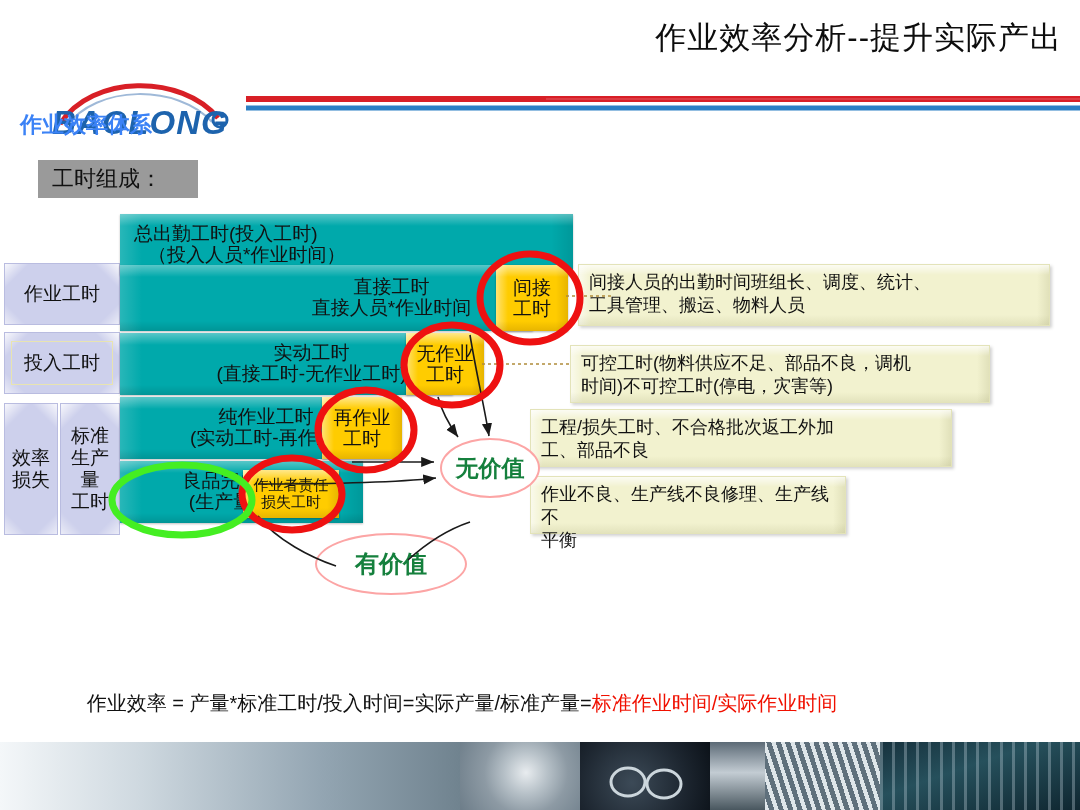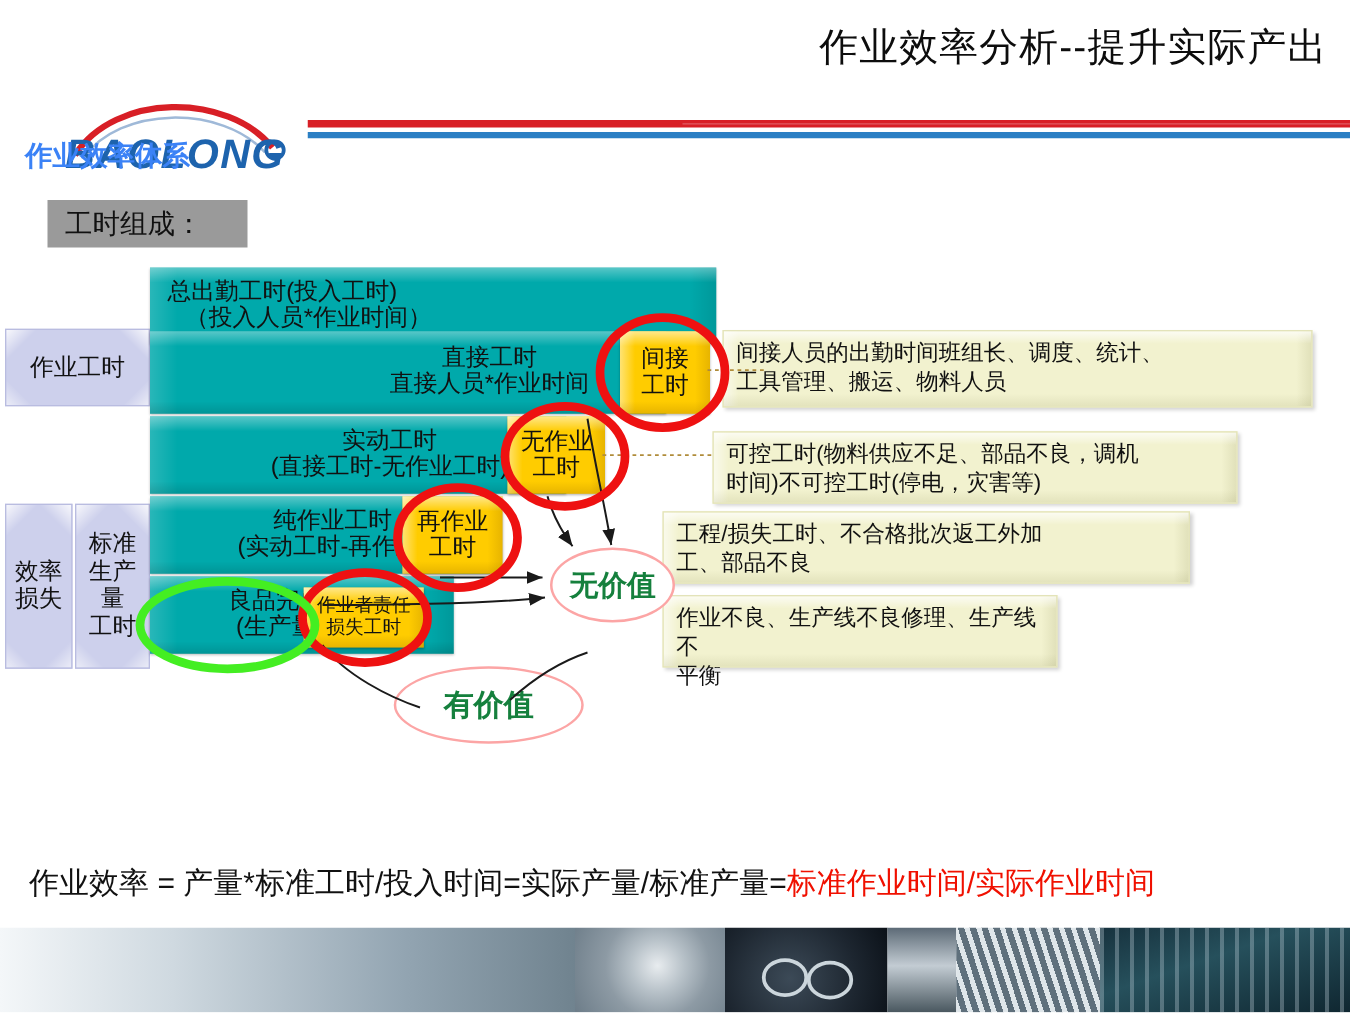--- a/index.html
+++ b/index.html
@@ -120,22 +120,22 @@
     color:#15803d;font-weight:bold;font-size:23px;
   }
   #oval-no{left:440px;top:438px;width:96px;height:56px;}
   #oval-yes{left:315px;top:533px;width:148px;height:58px;font-size:24px;}
 
   
   .overlay{position:absolute;left:0;top:0;width:1080px;height:810px;pointer-events:none;}
 
   
   .formula{
-    position:absolute;left:0;top:690px;width:924px;text-align:right;
-    font-size:24px;color:#111;white-space:nowrap;
+    position:absolute;left:0;top:690px;width:924px;text-align:center;
+    font-size:20px;color:#111;white-space:nowrap;
   }
   .formula .red{color:#f01000;}
 
   
   .strip{position:absolute;left:0;top:742px;width:1080px;height:68px;overflow:hidden;}
   .strip .cell{position:absolute;top:0;height:68px;}
   .strip .grad{left:0;width:460px;background:linear-gradient(to right,#f4f7f9 0%,#cfd9e0 30%,#93a5b2 70%,#70838f 100%);}
   .strip .p1{left:460px;width:120px;background:
        radial-gradient(circle at 55% 45%,#e8ecef 0%,#b7c1c8 28%,#8d9aa4 55%,#6d7d89 100%);}
   .strip .p2{left:580px;width:130px;background:
@@ -173,20 +173,25 @@
     <line x1="300" y1="5" x2="834" y2="5" stroke="#e8828a" stroke-width="1" opacity=".6"></line>
   </svg>
 
   <div class="grey-label">
     <span>工时组成：</span>
   </div>
 
   <div class="lav" id="lav0">
     <span>作业工时</span>
   </div>
+  <div class="lav" id="lav1">
+    <div class="inner">
+      <span>投入工时</span>
+    </div>
+  </div>
   <div class="lav" id="lav2">
     <div>
       <div>效率</div>
       <div>损失</div>
     </div>
   </div>
   <div class="lav" id="lav3">
     <div>
       <div>标准</div>
       <div>生产</div>

